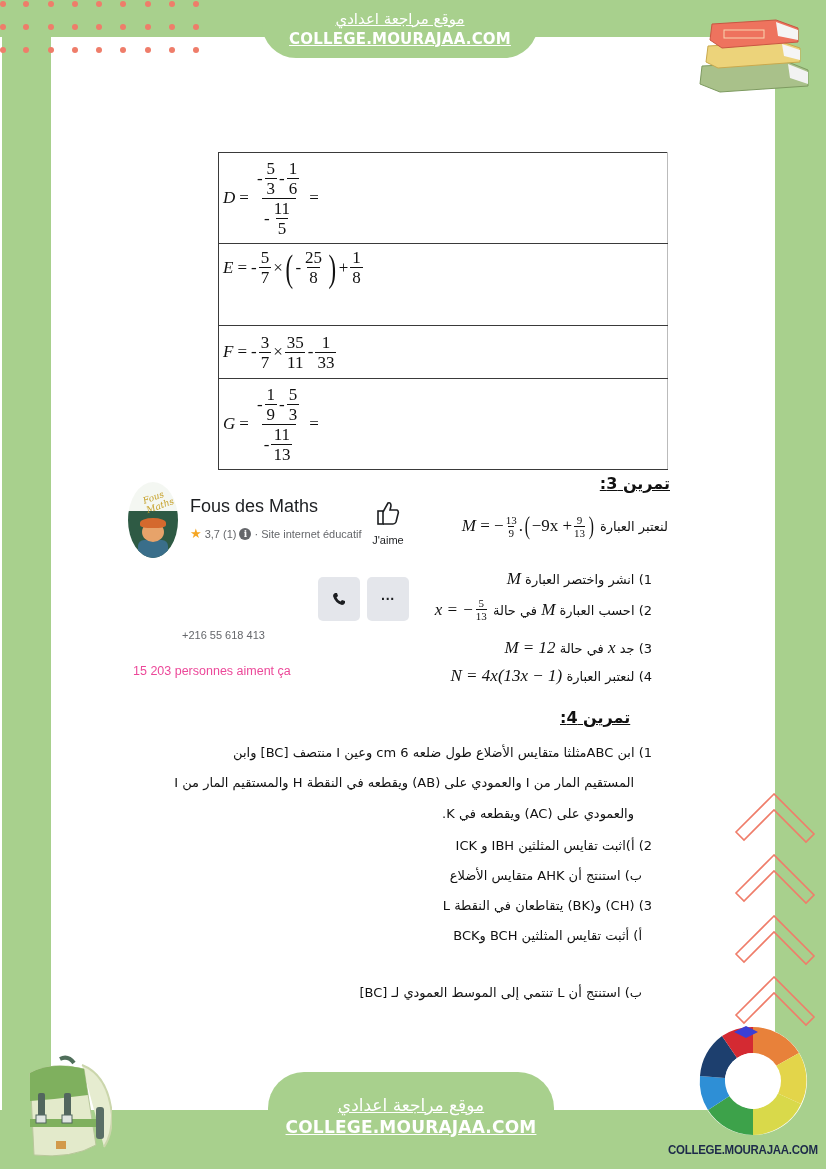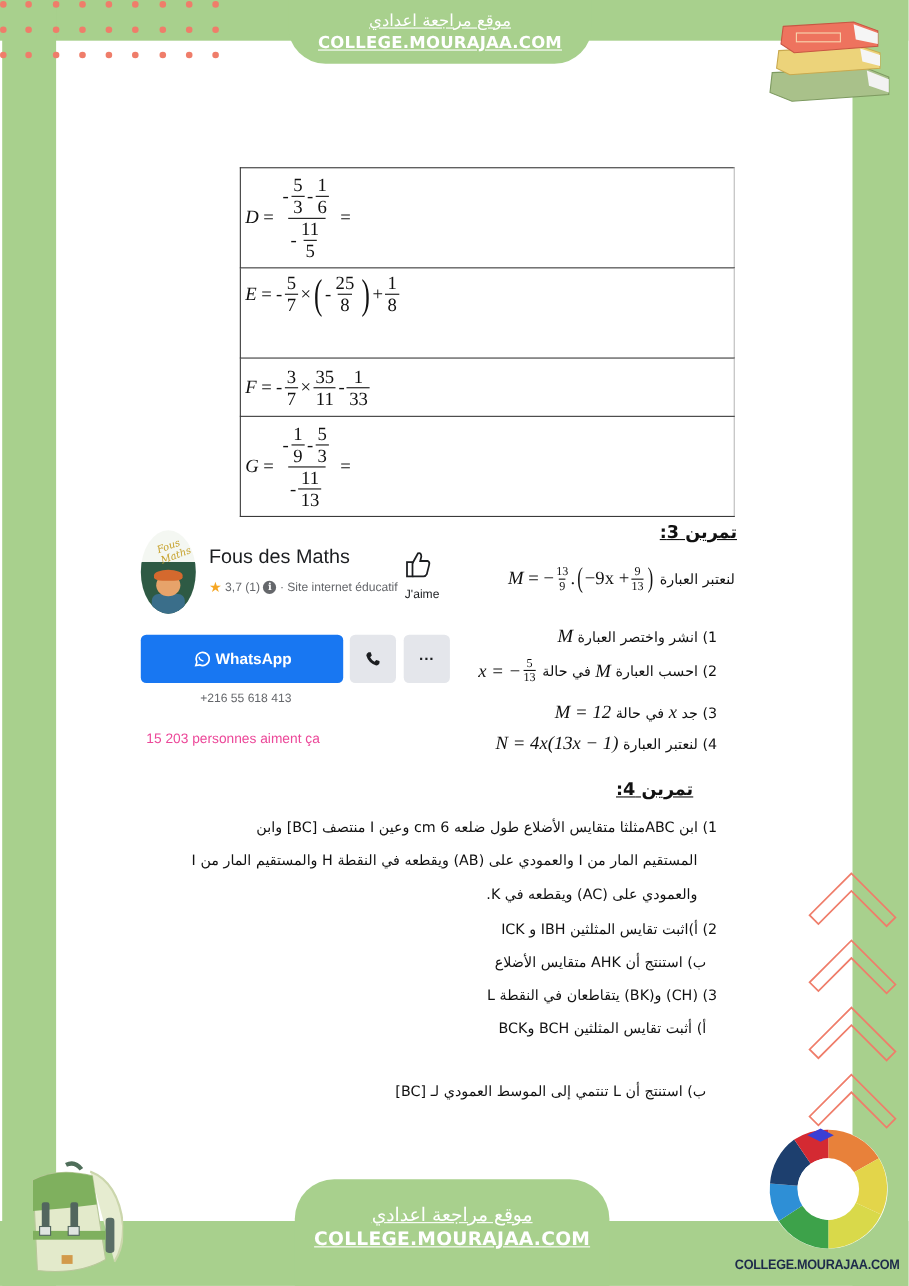--- a/index.html
+++ b/index.html
@@ -49,21 +49,21 @@
   .fb-card { position: absolute; left: 128px; top: 478px; width: 282px; height: 210px; font-family: "Liberation Sans", sans-serif; }
   .fb-avatar { position: absolute; left: 0; top: 4px; width: 50px; height: 76px; border-radius: 50%; overflow: hidden; background: linear-gradient(#f4f7f2 0 38%, #2e5a44 38% 100%); }
   .fb-avatar .face { position: absolute; left: 14px; top: 40px; width: 22px; height: 20px; border-radius: 50%; background: #e7a36a; }
   .fb-avatar .hair { position: absolute; left: 12px; top: 36px; width: 26px; height: 10px; border-radius: 50% 50% 30% 30%; background: #d4692e; }
   .fb-avatar .shirt { position: absolute; left: 10px; top: 58px; width: 30px; height: 20px; background: #3a6e8a; border-radius: 6px 6px 0 0; }
   .fb-avatar .logo-scribble { position: absolute; left: 16px; top: 8px; font-family: "DejaVu Serif", serif; font-style: italic; font-size: 9px; color: #c6a12a; transform: rotate(-20deg); }
   .fb-name { position: absolute; left: 62px; top: 18px; font-size: 18px; color: #1c1e21; }
   .fb-meta { position: absolute; left: 62px; top: 48px; font-size: 11px; color: #65676b; display: flex; align-items: center; gap: 3px; white-space: nowrap; }
   .star { color: #f5a623; font-size: 13px; }
   .info-dot { display: inline-flex; width: 12px; height: 12px; border-radius: 50%; background: #65676b; color: #fff; font-size: 9px; font-weight: bold; align-items: center; justify-content: center; font-family: "DejaVu Serif", serif; }
-  .fb-like { position: absolute; left: 240px; top: 22px; width: 40px; }
+  .fb-like { position: absolute; left: 240px; top: 22px; width: 40px; text-align: center; }
   .fb-like .lbl { display: block; font-size: 11px; color: #1c1e21; margin-top: 4px; }
   .wa-btn { position: absolute; left: 0; top: 99px; width: 184px; height: 44px; background: #1877f2; border-radius: 5px; color: #fff; display: flex; align-items: center; justify-content: center; gap: 5px; font-size: 14px; font-weight: bold; }
   .icon-btn { position: absolute; top: 99px; width: 42px; height: 44px; background: #e4e6eb; border-radius: 5px; display: flex; align-items: center; justify-content: center; color: #1c1e21; font-size: 14px; font-weight: bold; }
   .call-btn { left: 190px; } .more-btn { left: 239px; }
   .fb-phone { position: absolute; left: 54px; top: 151px; font-size: 11px; color: #65676b; }
   .fb-likes { position: absolute; left: 5px; top: 186px; font-size: 12.5px; color: #ec4899; }
 
   
   .ar-block { position: absolute; direction: rtl; font-family: "DejaVu Sans", sans-serif; color: #111; }
   .ex-title { font-weight: bold; text-decoration: underline; font-size: 16px; }
@@ -297,27 +297,20 @@
     <span class="info-dot">i</span>
     <span>· Site internet éducatif</span>
   </div>
   <div class="fb-like">
     <svg width="24" height="26" viewBox="0 0 24 26" fill="none" stroke="#1c1e21" stroke-width="1.6">
       <rect x="2" y="11" width="5" height="13"></rect>
       <path d="M7 12 L12 3 Q15 2 15 6 L14 10 L21 10 Q23 11 22 14 L20 22 Q19 24 17 24 L7 24"></path>
     </svg>
     <span class="lbl">J'aime</span>
   </div>
-  <div class="wa-btn">
-    <svg width="16" height="16" viewBox="0 0 16 16" fill="none" stroke="#fff" stroke-width="1.5">
-      <path d="M3 14 L4 11 A6 6 0 1 1 6.5 13.4 Z"></path>
-      <path d="M6 6 Q6 9 10 10" stroke-width="1.3"></path>
-    </svg>
-    <span>WhatsApp</span>
-  </div>
   <div class="icon-btn call-btn">
     <svg width="14" height="14" viewBox="0 0 14 14">
         <path d="M3 1 L5 1 L6 4 L4.5 5.5 Q6 8.5 8.5 9.5 L10 8 L13 9 L13 11 Q12 13 10 13 Q3 11 1 4 Q1 2 3 1 Z" fill="#1c1e21"></path>
       </svg>
   </div>
   <div class="icon-btn more-btn">
     <span>···</span>
   </div>
   <div class="fb-phone">+216 55 618 413</div>
   <div class="fb-likes">15 203 personnes aiment ça</div>

